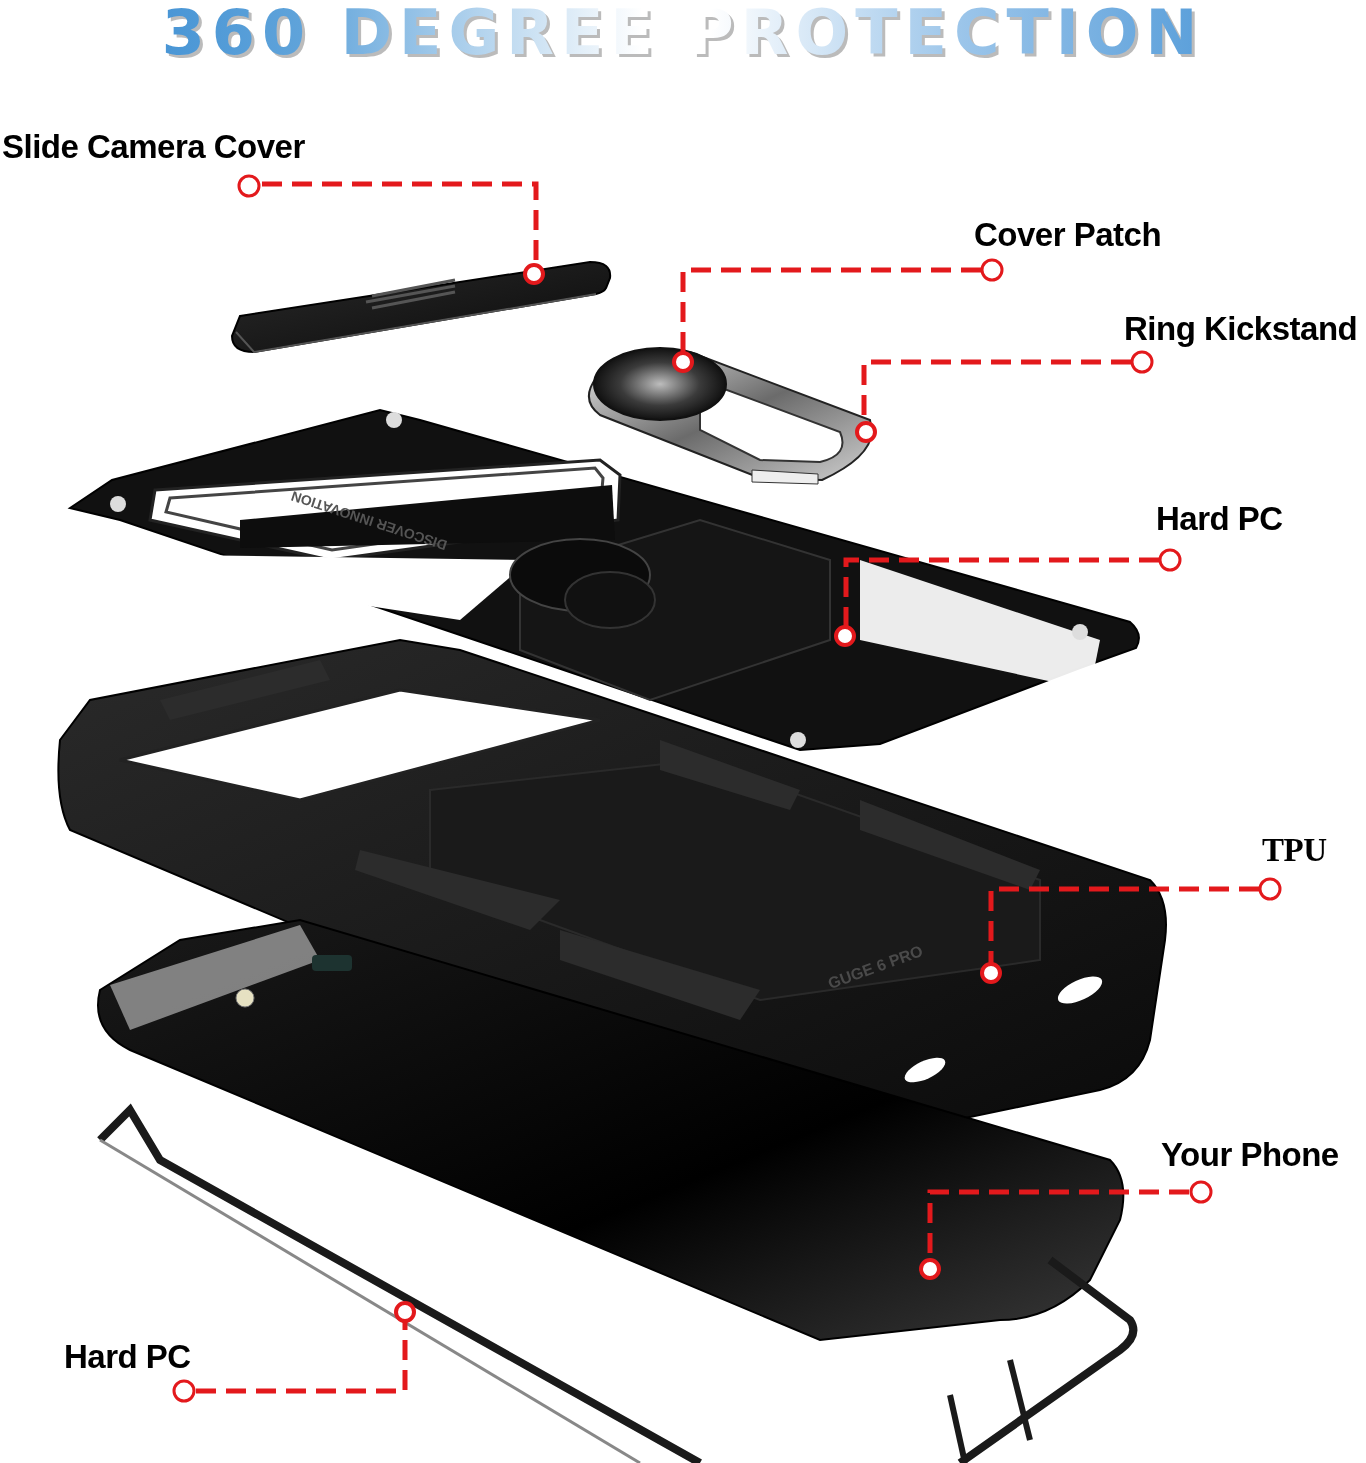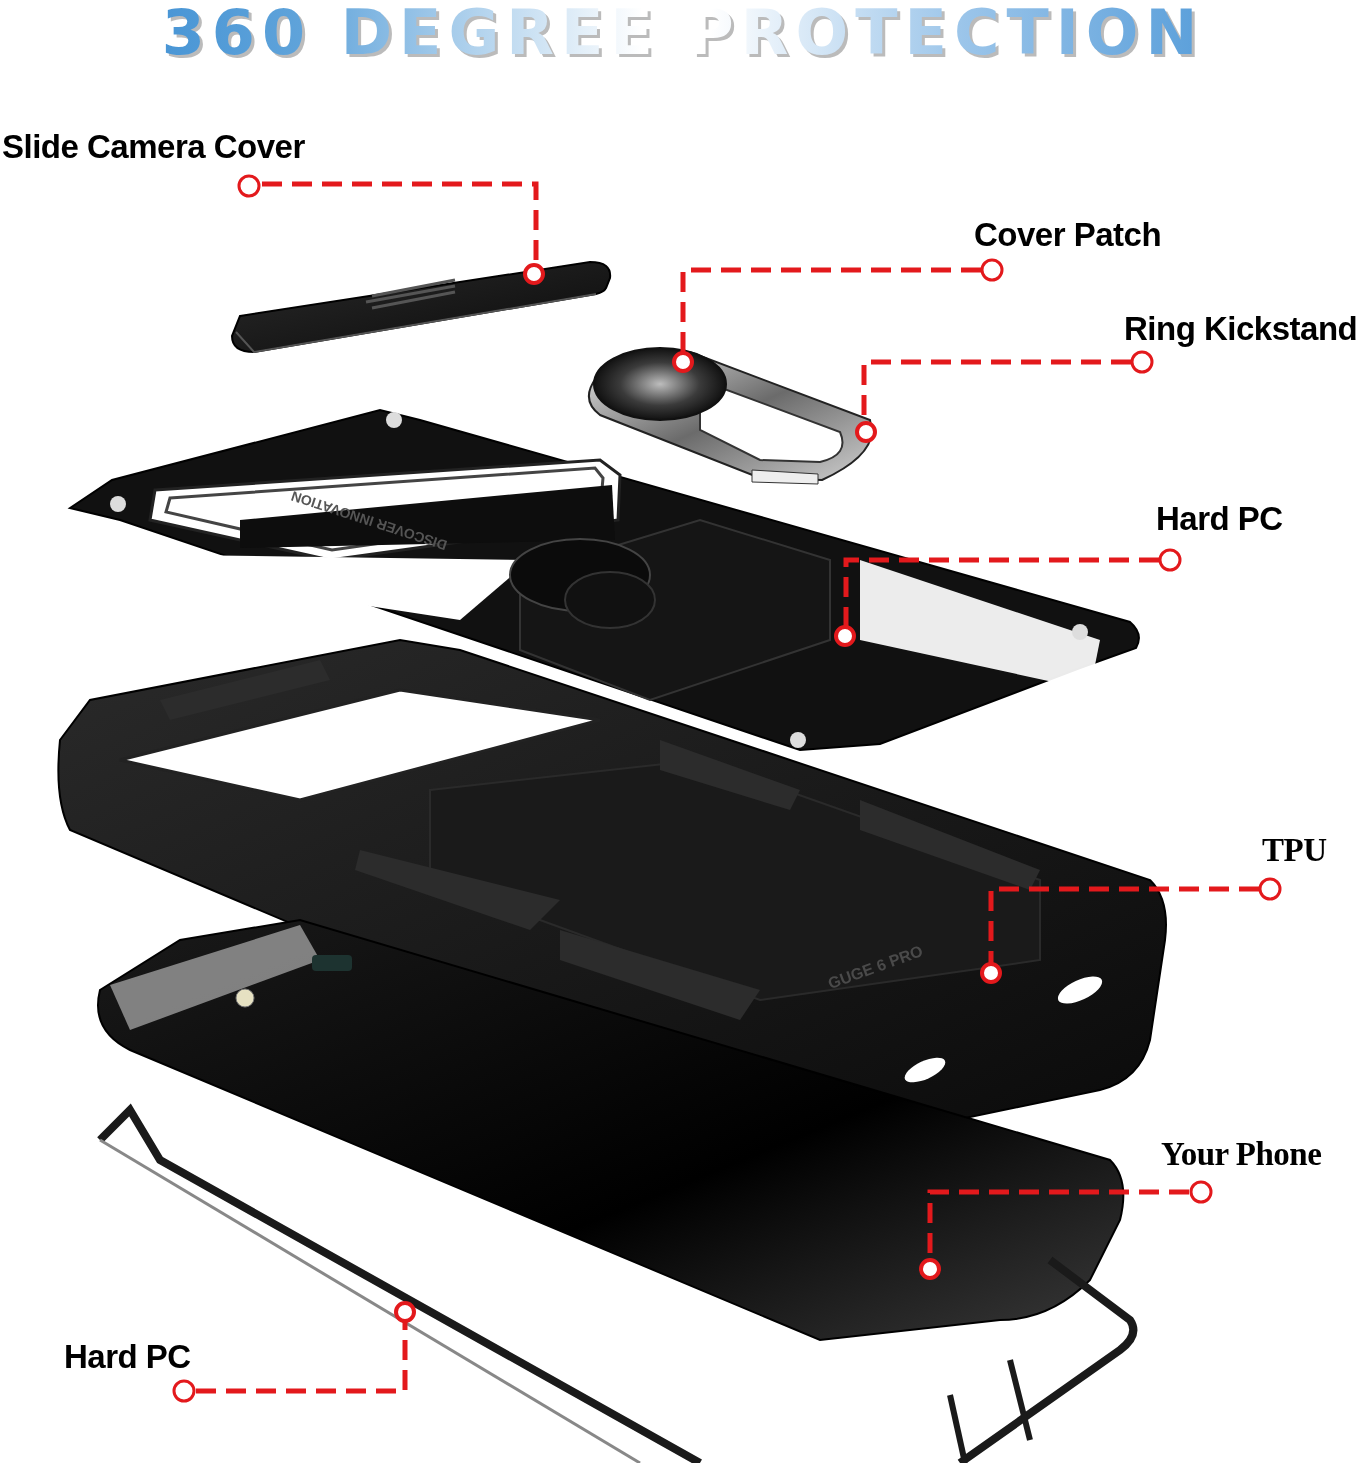--- a/index.html
+++ b/index.html
@@ -143,14 +143,14 @@
     <circle cx="930" cy="1269" r="9"></circle>
     <circle cx="405" cy="1312" r="9"></circle>
   </g>
 </svg>
 
 <div class="label" style="left:2px; top:128px;">Slide Camera Cover</div>
 <div class="label" style="left:974px; top:216px;">Cover Patch</div>
 <div class="label" style="left:1124px; top:310px;">Ring Kickstand</div>
 <div class="label" style="left:1156px; top:500px;">Hard PC</div>
 <div class="label" style="left:1262px; top:832px;font-family:Liberation Serif, serif;">TPU</div>
-<div class="label" style="left:1161px; top:1136px;font-family:Liberation Serif, serif;">Your Phone</div>
+<div class="label" style="left:1161px; top:1136px;">Your Phone</div>
 <div class="label" style="left:64px; top:1338px;">Hard PC</div>
 
 </body></html>

